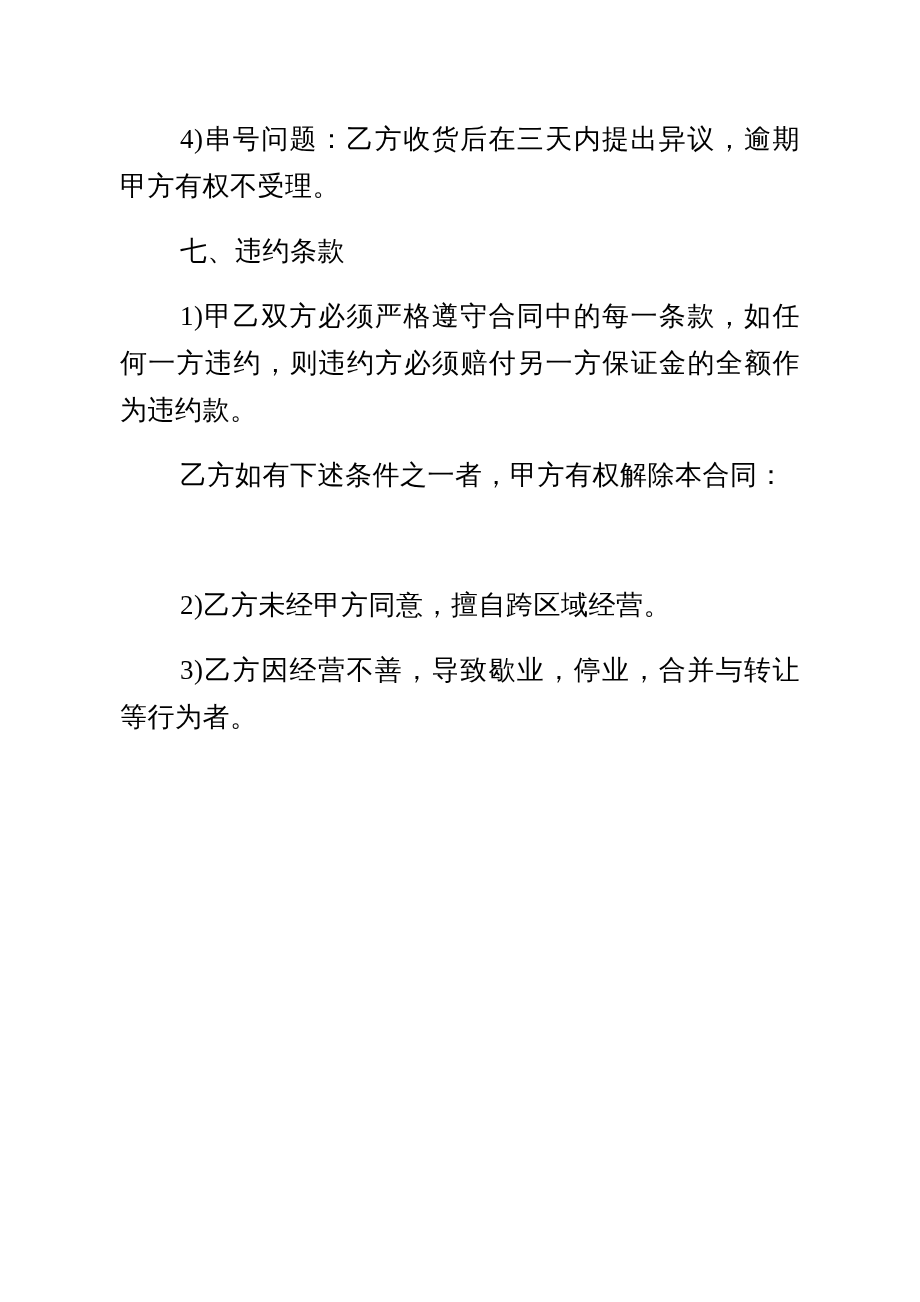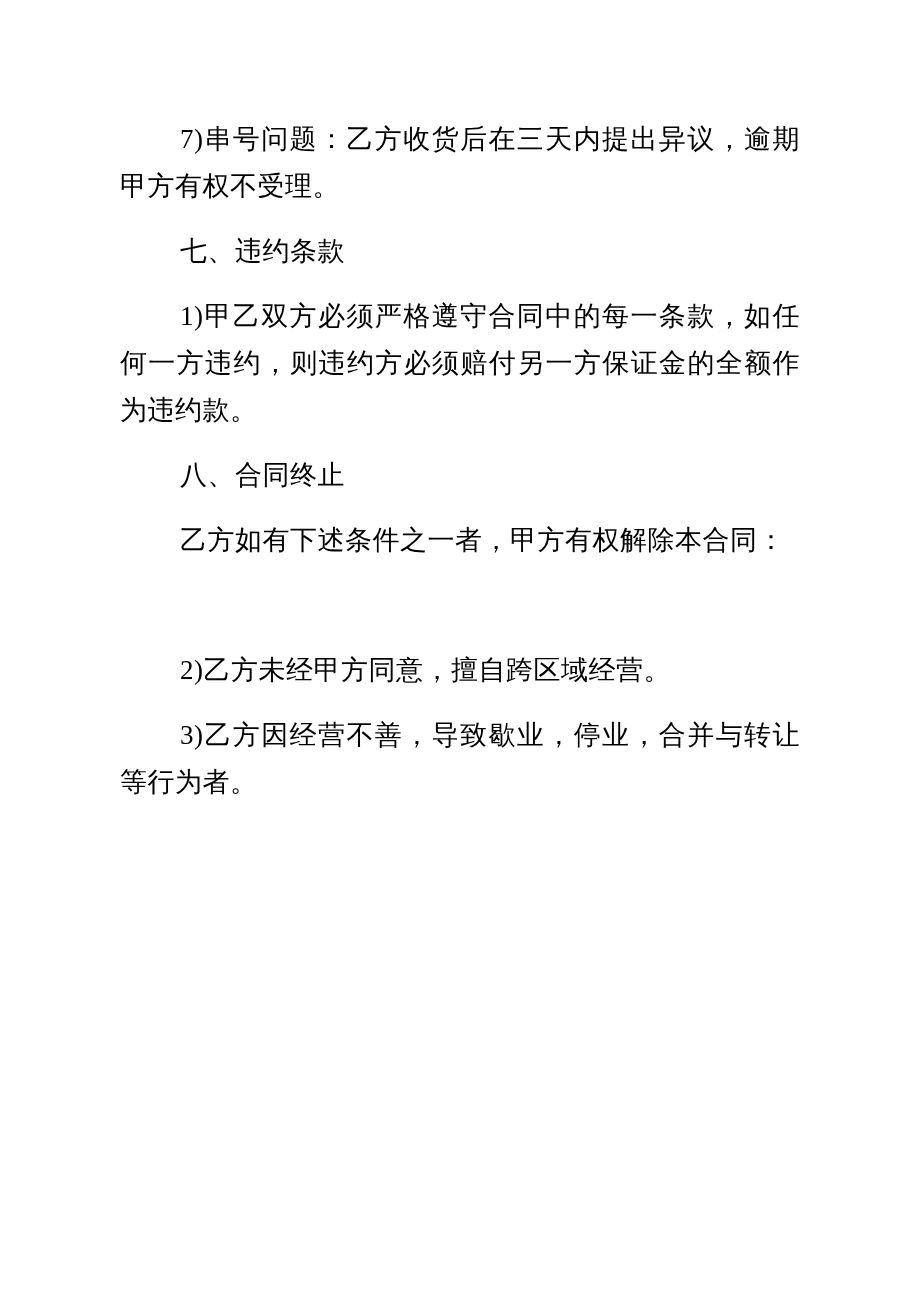--- a/index.html
+++ b/index.html
@@ -37,22 +37,21 @@
   }
   .para:last-child {
     margin-bottom: 0;
   }
 </style>
 </head>
 <body>
 
 <div class="page">
   <div class="doc-body">
-    <div class="para">7)串号问题：乙方收货后在三天内提出异议，逾期甲方有权不受理。</div>
+    <div class="para">4)串号问题：乙方收货后在三天内提出异议，逾期甲方有权不受理。</div>
     <div class="para">七、违约条款</div>
     <div class="para">1)甲乙双方必须严格遵守合同中的每一条款，如任何一方违约，则违约方必须赔付另一方保证金的全额作为违约款。</div>
-    <div class="para">八、合同终止</div>
     <div class="para">乙方如有下述条件之一者，甲方有权解除本合同：</div>
     <div class="para"></div>
     <div class="para">2)乙方未经甲方同意，擅自跨区域经营。</div>
     <div class="para">3)乙方因经营不善，导致歇业，停业，合并与转让等行为者。</div>
   </div>
 </div>
 
 </body></html>

